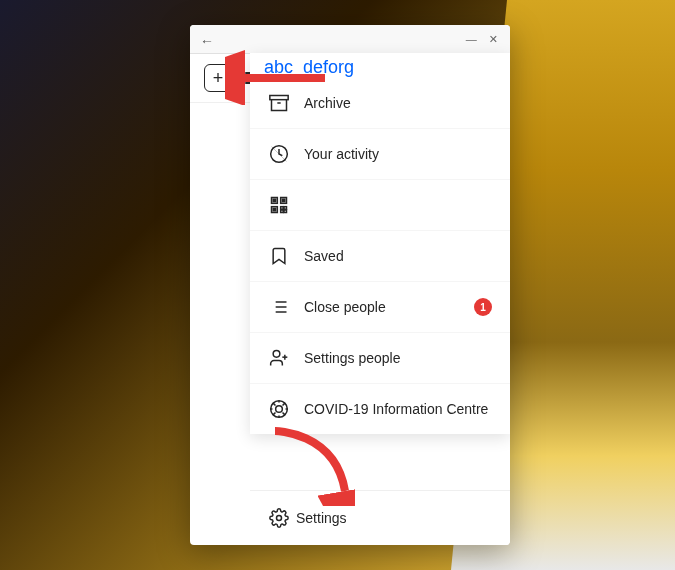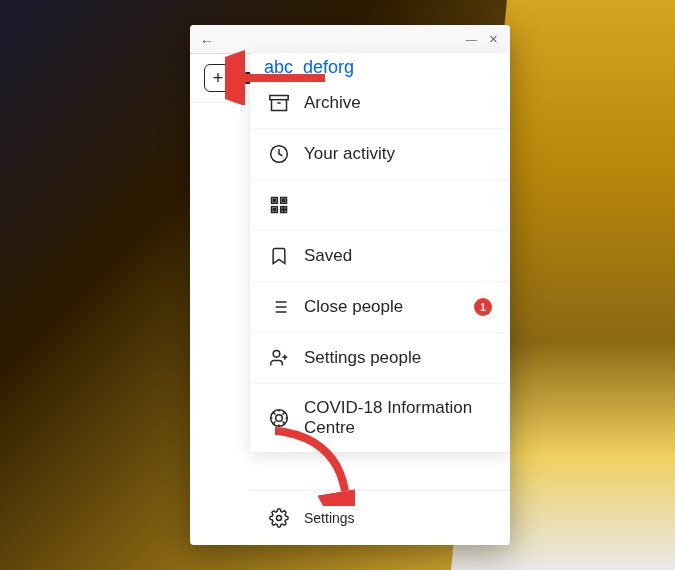--- a/index.html
+++ b/index.html
@@ -181,21 +181,21 @@
       height: 22px;
       display: flex;
       align-items: center;
       justify-content: center;
       flex-shrink: 0;
       color: #262626;
       font-size: 17px;
     }
 
     .menu-label {
-      font-size: 17px;
+      font-size: 14px;
       color: #262626;
       flex: 1;
     }
 
     .menu-badge {
       width: 18px;
       height: 18px;
       background: #e53935;
       border-radius: 50%;
       display: flex;
@@ -210,21 +210,21 @@
     .settings-row {
       position: absolute;
       bottom: 0;
       left: 60px;
       right: 0;
       background: #fff;
       border-top: 1px solid #efefef;
       padding: 16px 18px;
       display: flex;
       align-items: center;
-      gap: 14px;
+      gap: 6px;
       cursor: pointer;
       z-index: 21;
     }
 
     .settings-label {
       font-size: 14px;
       color: #262626;
     }
 
     
@@ -381,21 +381,21 @@
           <line x1="4.93" y1="4.93" x2="7.76" y2="7.76"></line>
           <line x1="16.24" y1="16.24" x2="19.07" y2="19.07"></line>
           <line x1="19.07" y1="4.93" x2="16.24" y2="7.76"></line>
           <line x1="7.76" y1="16.24" x2="4.93" y2="19.07"></line>
           <line x1="12" y1="2" x2="12" y2="4.17"></line>
           <line x1="12" y1="19.83" x2="12" y2="22"></line>
           <line x1="2" y1="12" x2="4.17" y2="12"></line>
           <line x1="19.83" y1="12" x2="22" y2="12"></line>
         </svg>
       </div>
-      <span class="menu-label">COVID-18 Information Centre</span>
+      <span class="menu-label">COVID-19 Information Centre</span>
     </div>
   </div>
 
   <div class="settings-row">
     <div class="menu-icon">
       <svg width="20" height="20" viewBox="0 0 24 24" fill="none" stroke="currentColor" stroke-width="1.8">
         <circle cx="12" cy="12" r="3"></circle>
         <path d="M19.4 15a1.65 1.65 0 0 0 .33 1.82l.06.06a2 2 0 0 1-2.83 2.83l-.06-.06a1.65 1.65 0 0 0-1.82-.33 1.65 1.65 0 0 0-1 1.51V21a2 2 0 0 1-4 0v-.09A1.65 1.65 0 0 0 9 19.4a1.65 1.65 0 0 0-1.82.33l-.06.06a2 2 0 0 1-2.83-2.83l.06-.06A1.65 1.65 0 0 0 4.68 15a1.65 1.65 0 0 0-1.51-1H3a2 2 0 0 1 0-4h.09A1.65 1.65 0 0 0 4.6 9a1.65 1.65 0 0 0-.33-1.82l-.06-.06a2 2 0 0 1 2.83-2.83l.06.06A1.65 1.65 0 0 0 9 4.68a1.65 1.65 0 0 0 1-1.51V3a2 2 0 0 1 4 0v.09a1.65 1.65 0 0 0 1 1.51 1.65 1.65 0 0 0 1.82-.33l.06-.06a2 2 0 0 1 2.83 2.83l-.06.06A1.65 1.65 0 0 0 19.4 9a1.65 1.65 0 0 0 1.51 1H21a2 2 0 0 1 0 4h-.09a1.65 1.65 0 0 0-1.51 1z"></path>
       </svg>
     </div>

